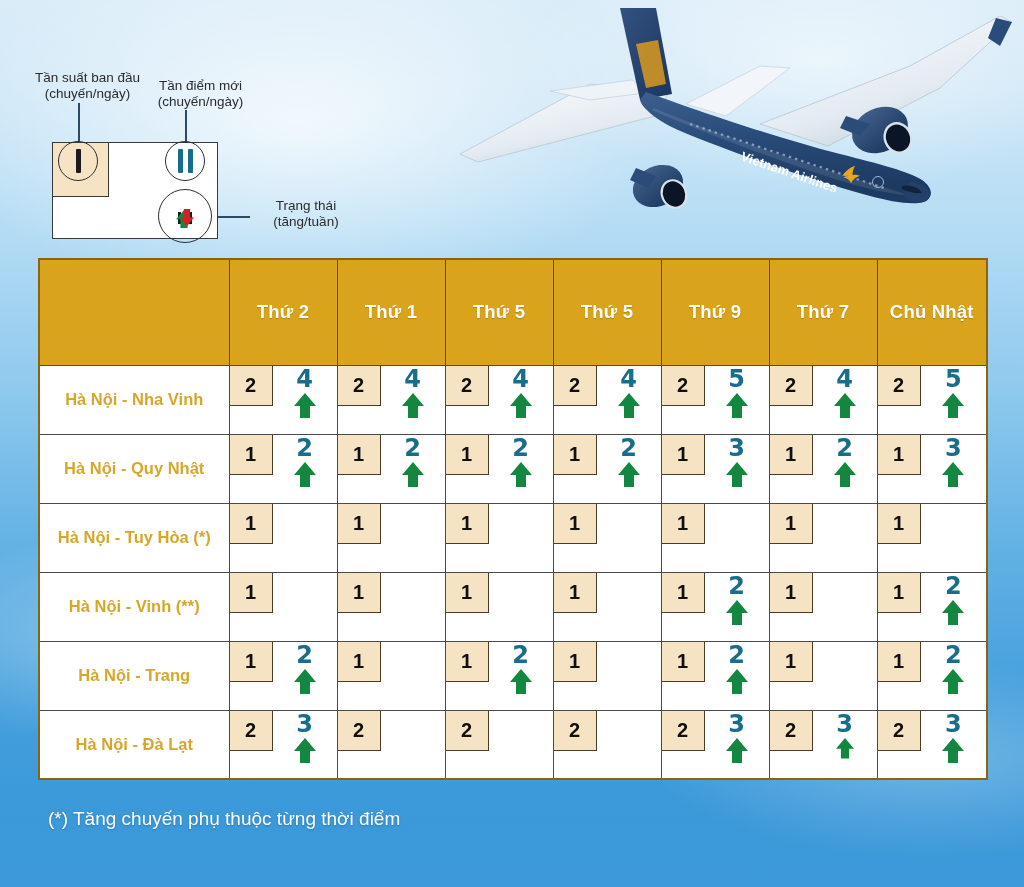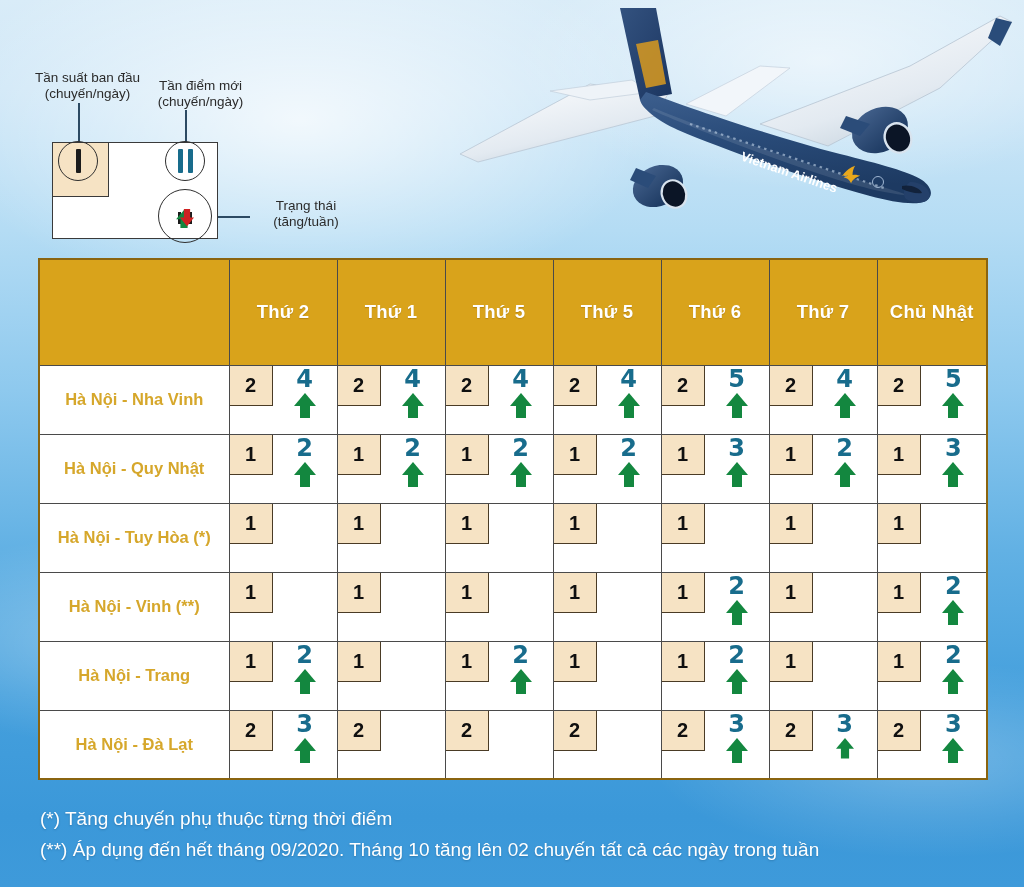--- a/index.html
+++ b/index.html
@@ -188,21 +188,21 @@
   
   .notes {
     position: absolute;
     left: 40px; top: 803px;
     width: 960px;
     color: #ffffff;
     font-size: 19px;
     line-height: 31px;
     text-shadow: 0 1px 2px rgba(20,70,110,.35);
   }
-  .notes div { white-space: nowrap; }
+  .notes div { white-space: nowrap; margin-left: 8px; }
 </style>
 </head>
 <body>
 
 <div id="page">
 
   <div class="legend">
 
     <div class="legend-label l1">
       <span>Tần suất ban đầu</span>
@@ -341,21 +341,21 @@
         <col style="width:108px">
       <col style="width:110px">
     </colgroup>
     <thead>
       <tr>
         <th class="corner"></th>
         <th>Thứ 2</th>
         <th>Thứ 1</th>
         <th>Thứ 5</th>
         <th>Thứ 5</th>
-        <th>Thứ 6</th>
+        <th>Thứ 9</th>
         <th>Thứ 7</th>
         <th>Chủ Nhật</th>
       </tr>
     </thead>
     <tbody id="tbody">
         <tr>
           <td class="rowlabel">Hà Nội - Nha Vinh</td>
           <td class="daycell">
             <div class="cellbox">
               <div class="oldbox">2</div>
@@ -694,16 +694,15 @@
                 <div class="arrow-up"></div>
               </div>
             </div>
           </td>
         </tr>
       </tbody>
   </table>
 
   <div class="notes">
     <div>(*) Tăng chuyến phụ thuộc từng thời điểm</div>
-    <div>(**) Áp dụng đến hết tháng 09/2020. Tháng 10 tăng lên 02 chuyến tất cả các ngày trong tuần</div>
   </div>
 
 </div>
 
 </body></html>

